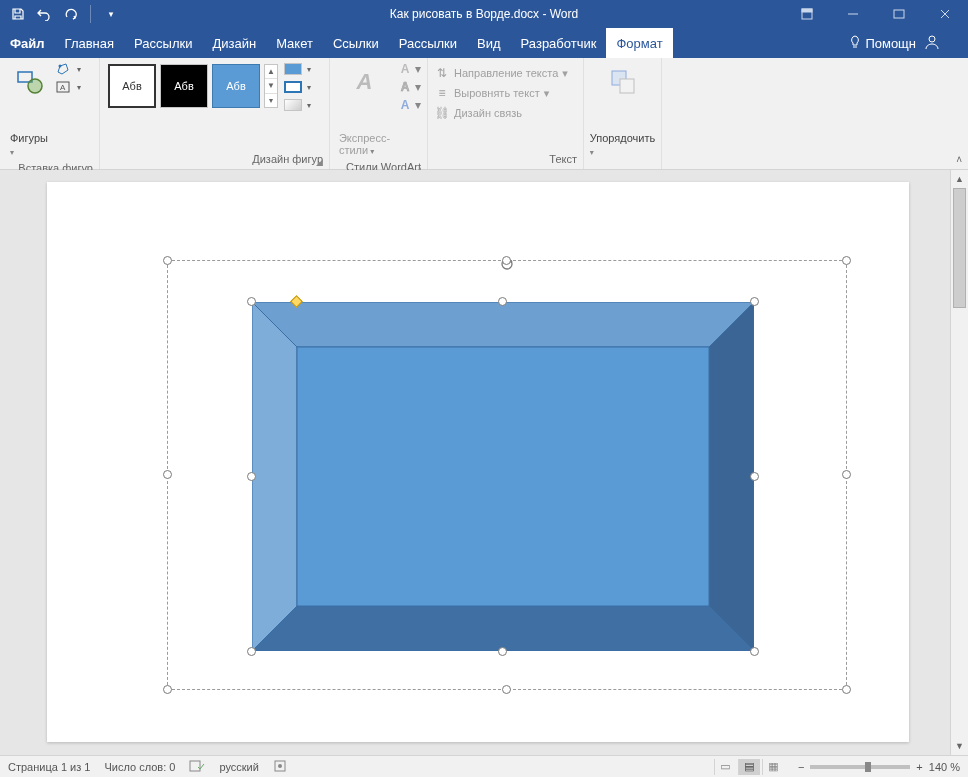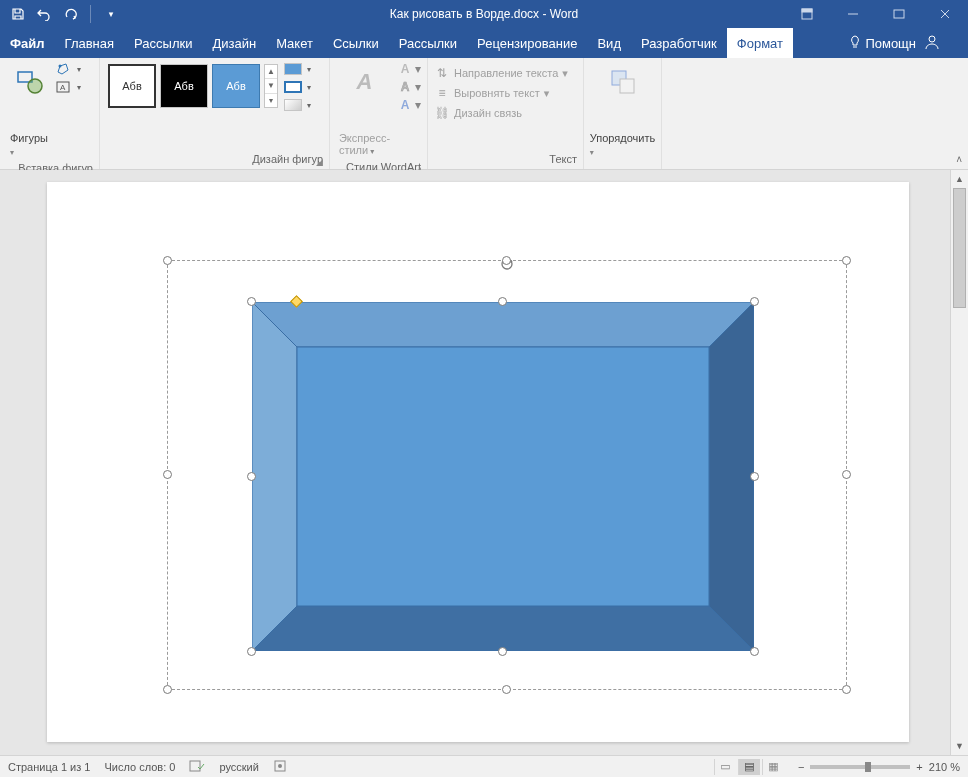--- a/index.html
+++ b/index.html
@@ -128,21 +128,20 @@
 </div>
 
 <div class="ribbon-tabs">
   <div class="rtab file">Файл</div>
   <div class="rtab">Главная</div>
   <div class="rtab">Рассылки</div>
   <div class="rtab">Дизайн</div>
   <div class="rtab">Макет</div>
   <div class="rtab">Ссылки</div>
   <div class="rtab">Рассылки</div>
-  <div class="rtab">Рецензирование</div>
   <div class="rtab">Вид</div>
   <div class="rtab">Разработчик</div>
   <div class="rtab active">Формат</div>
   <div class="ribbon-right">
     <div class="help">
       <span>
         <svg width="12" height="14" viewBox="0 0 12 14">
             <path d="M6 1a4 4 0 0 0-2 7v2h4V8a4 4 0 0 0-2-7z M4 12h4" fill="none" stroke="#fff" stroke-width="1"></path>
           </svg>
       </span>
@@ -356,15 +355,15 @@
     <span>▭</span>
     <span class="active">▤</span>
     <span>▦</span>
   </div>
   <div class="zoom-ctrl">
     <span>−</span>
     <div class="zoom-track">
         <div class="zoom-thumb"></div>
       </div>
     <span>+</span>
-    <span>210 %</span>
+    <span>140 %</span>
   </div>
 </div>
 
 </body></html>

